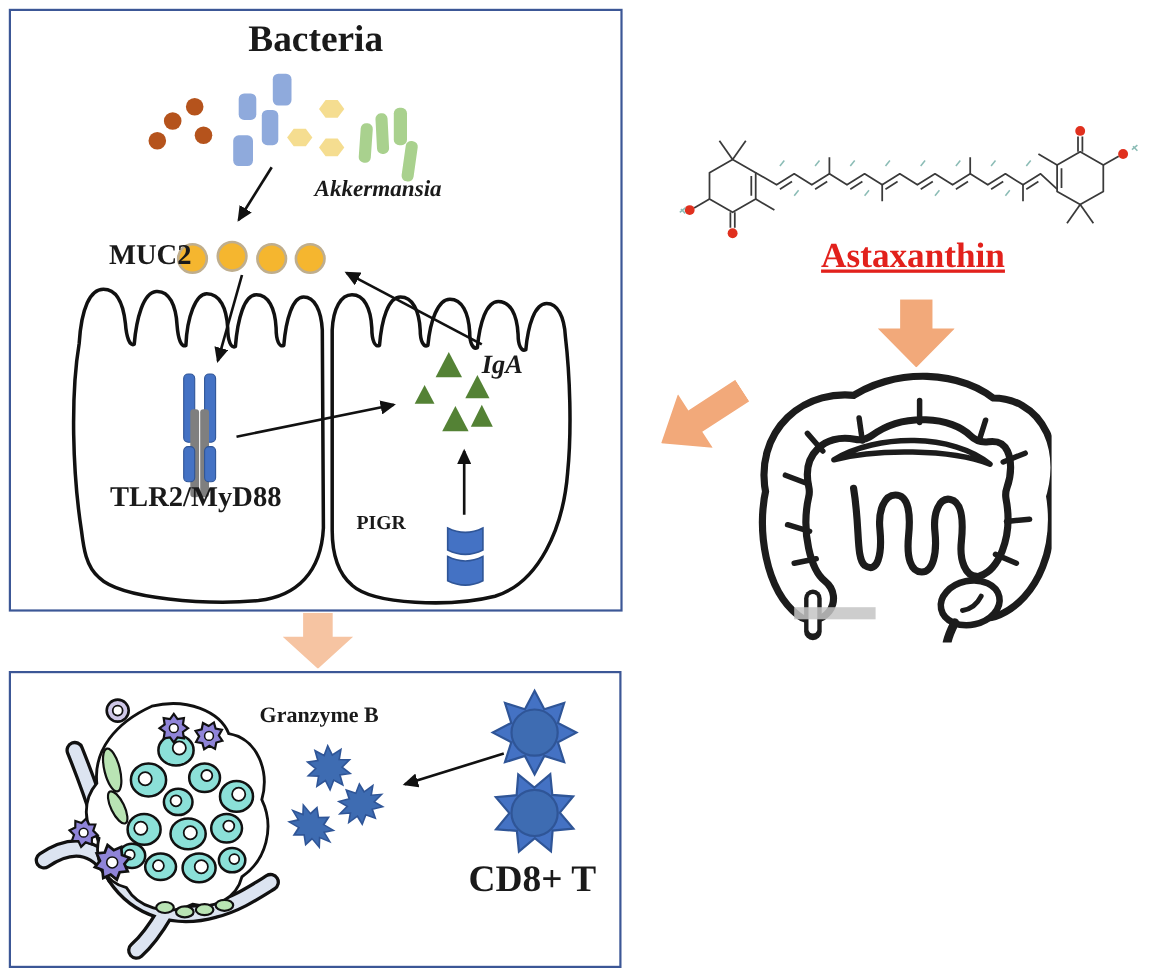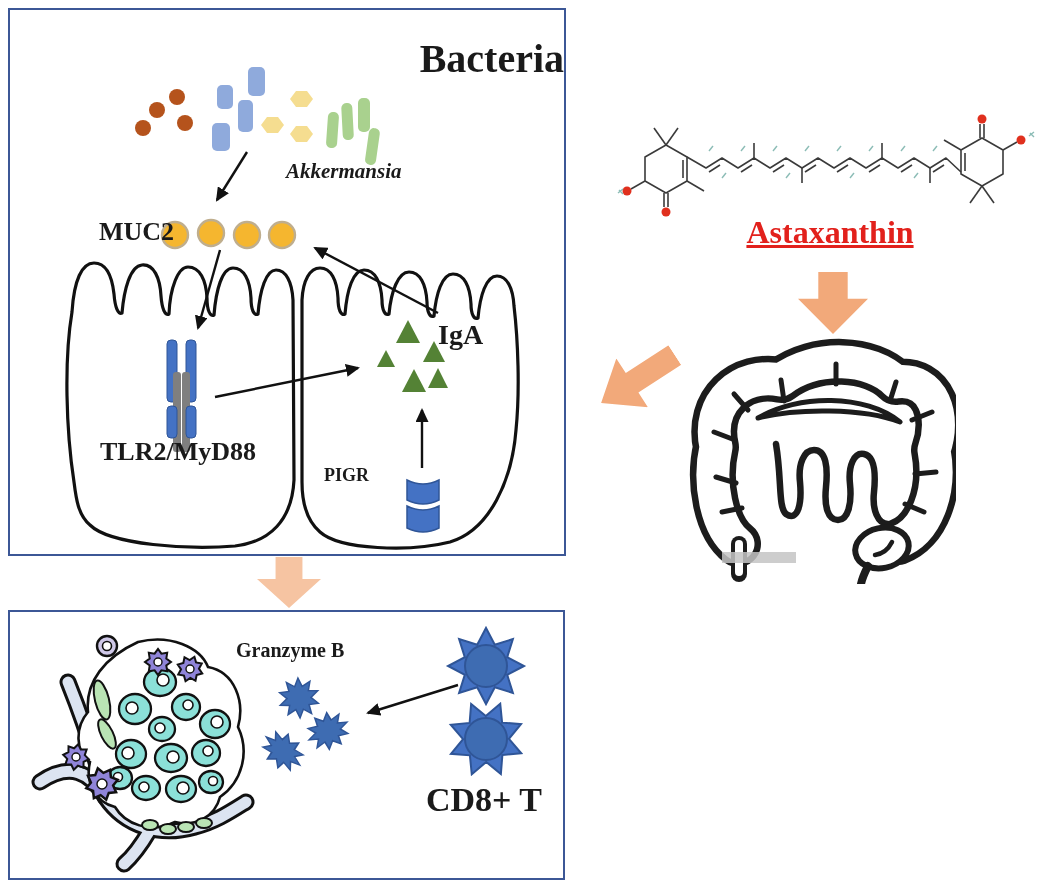--- a/index.html
+++ b/index.html
@@ -8,24 +8,24 @@
     font-family:"Liberation Serif","DejaVu Serif",serif;color:#1a1a1a;
   }
   .panel{
     position:absolute;background:#ffffff;
     border:2px solid var(--panel-border,#3c5796);
   }
   #panel-top{left:8px;top:8px;width:554px;height:544px;}
   #panel-bottom{left:8px;top:610px;width:553px;height:266px;}
   .abs{position:absolute;}
   .lbl{position:absolute;font-weight:bold;white-space:nowrap;line-height:1.05;}
-  .lbl-title{font-size:40px;left:0;right:0;top:8px;text-align:right;margin-top:20px;}
+  .lbl-title{font-size:34px;left:0;right:0;top:8px;text-align:center;}
   .lbl-akkermansia{font-size:21px;font-style:italic;left:276px;top:150px;}
   .lbl-muc2{font-size:26px;left:50px;top:208px;margin-left:39px;}
-  .lbl-iga{font-size:28px;left:428px;top:310px;}
+  .lbl-iga{font-size:24px;left:428px;top:310px;font-style:italic;}
   .lbl-tlr2{font-size:26px;left:90px;top:428px;}
   .lbl-pigr{font-size:18px;left:314px;top:456px;}
   .lbl-granzyme{font-size:20px;left:226px;top:28px;}
   .lbl-cd8{font-size:34px;left:416px;top:170px;}
   .lbl-astaxanthin{
     font-size:32px;left:700px;top:216px;width:260px;text-align:center;
     color:var(--astaxanthin-red,#e2211c);
     text-decoration:underline;
   }
   .block-arrow-down{

